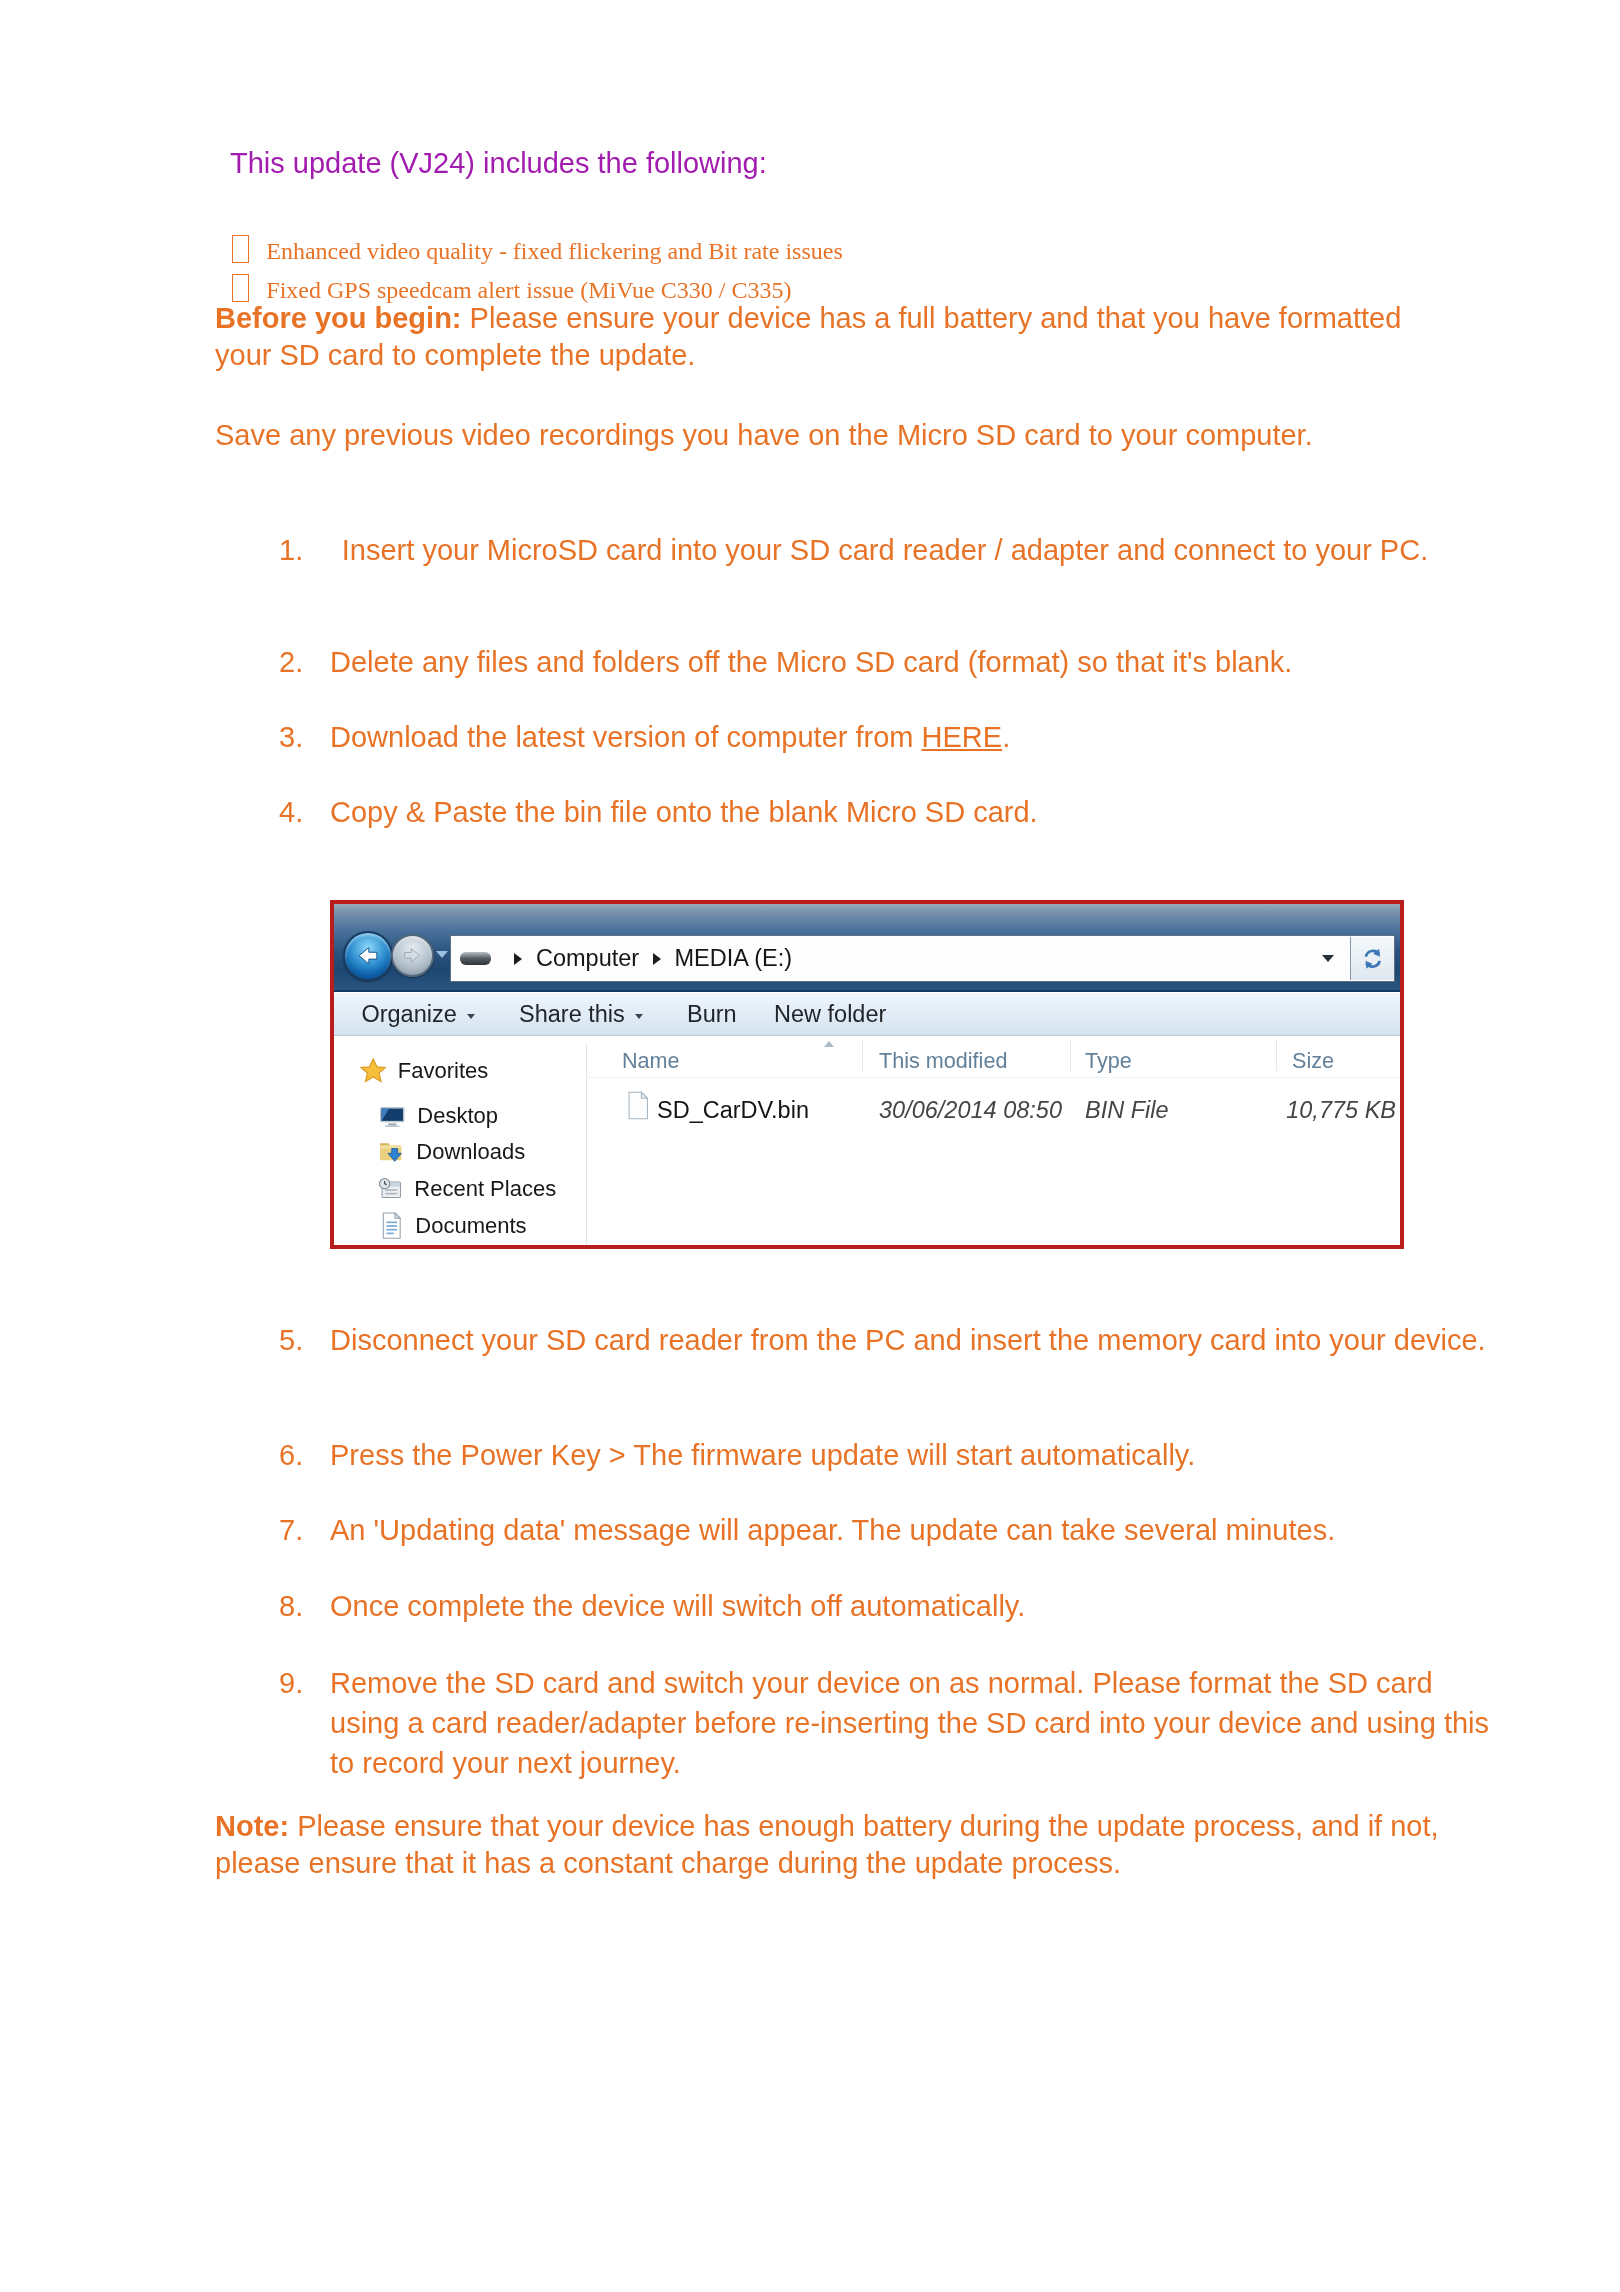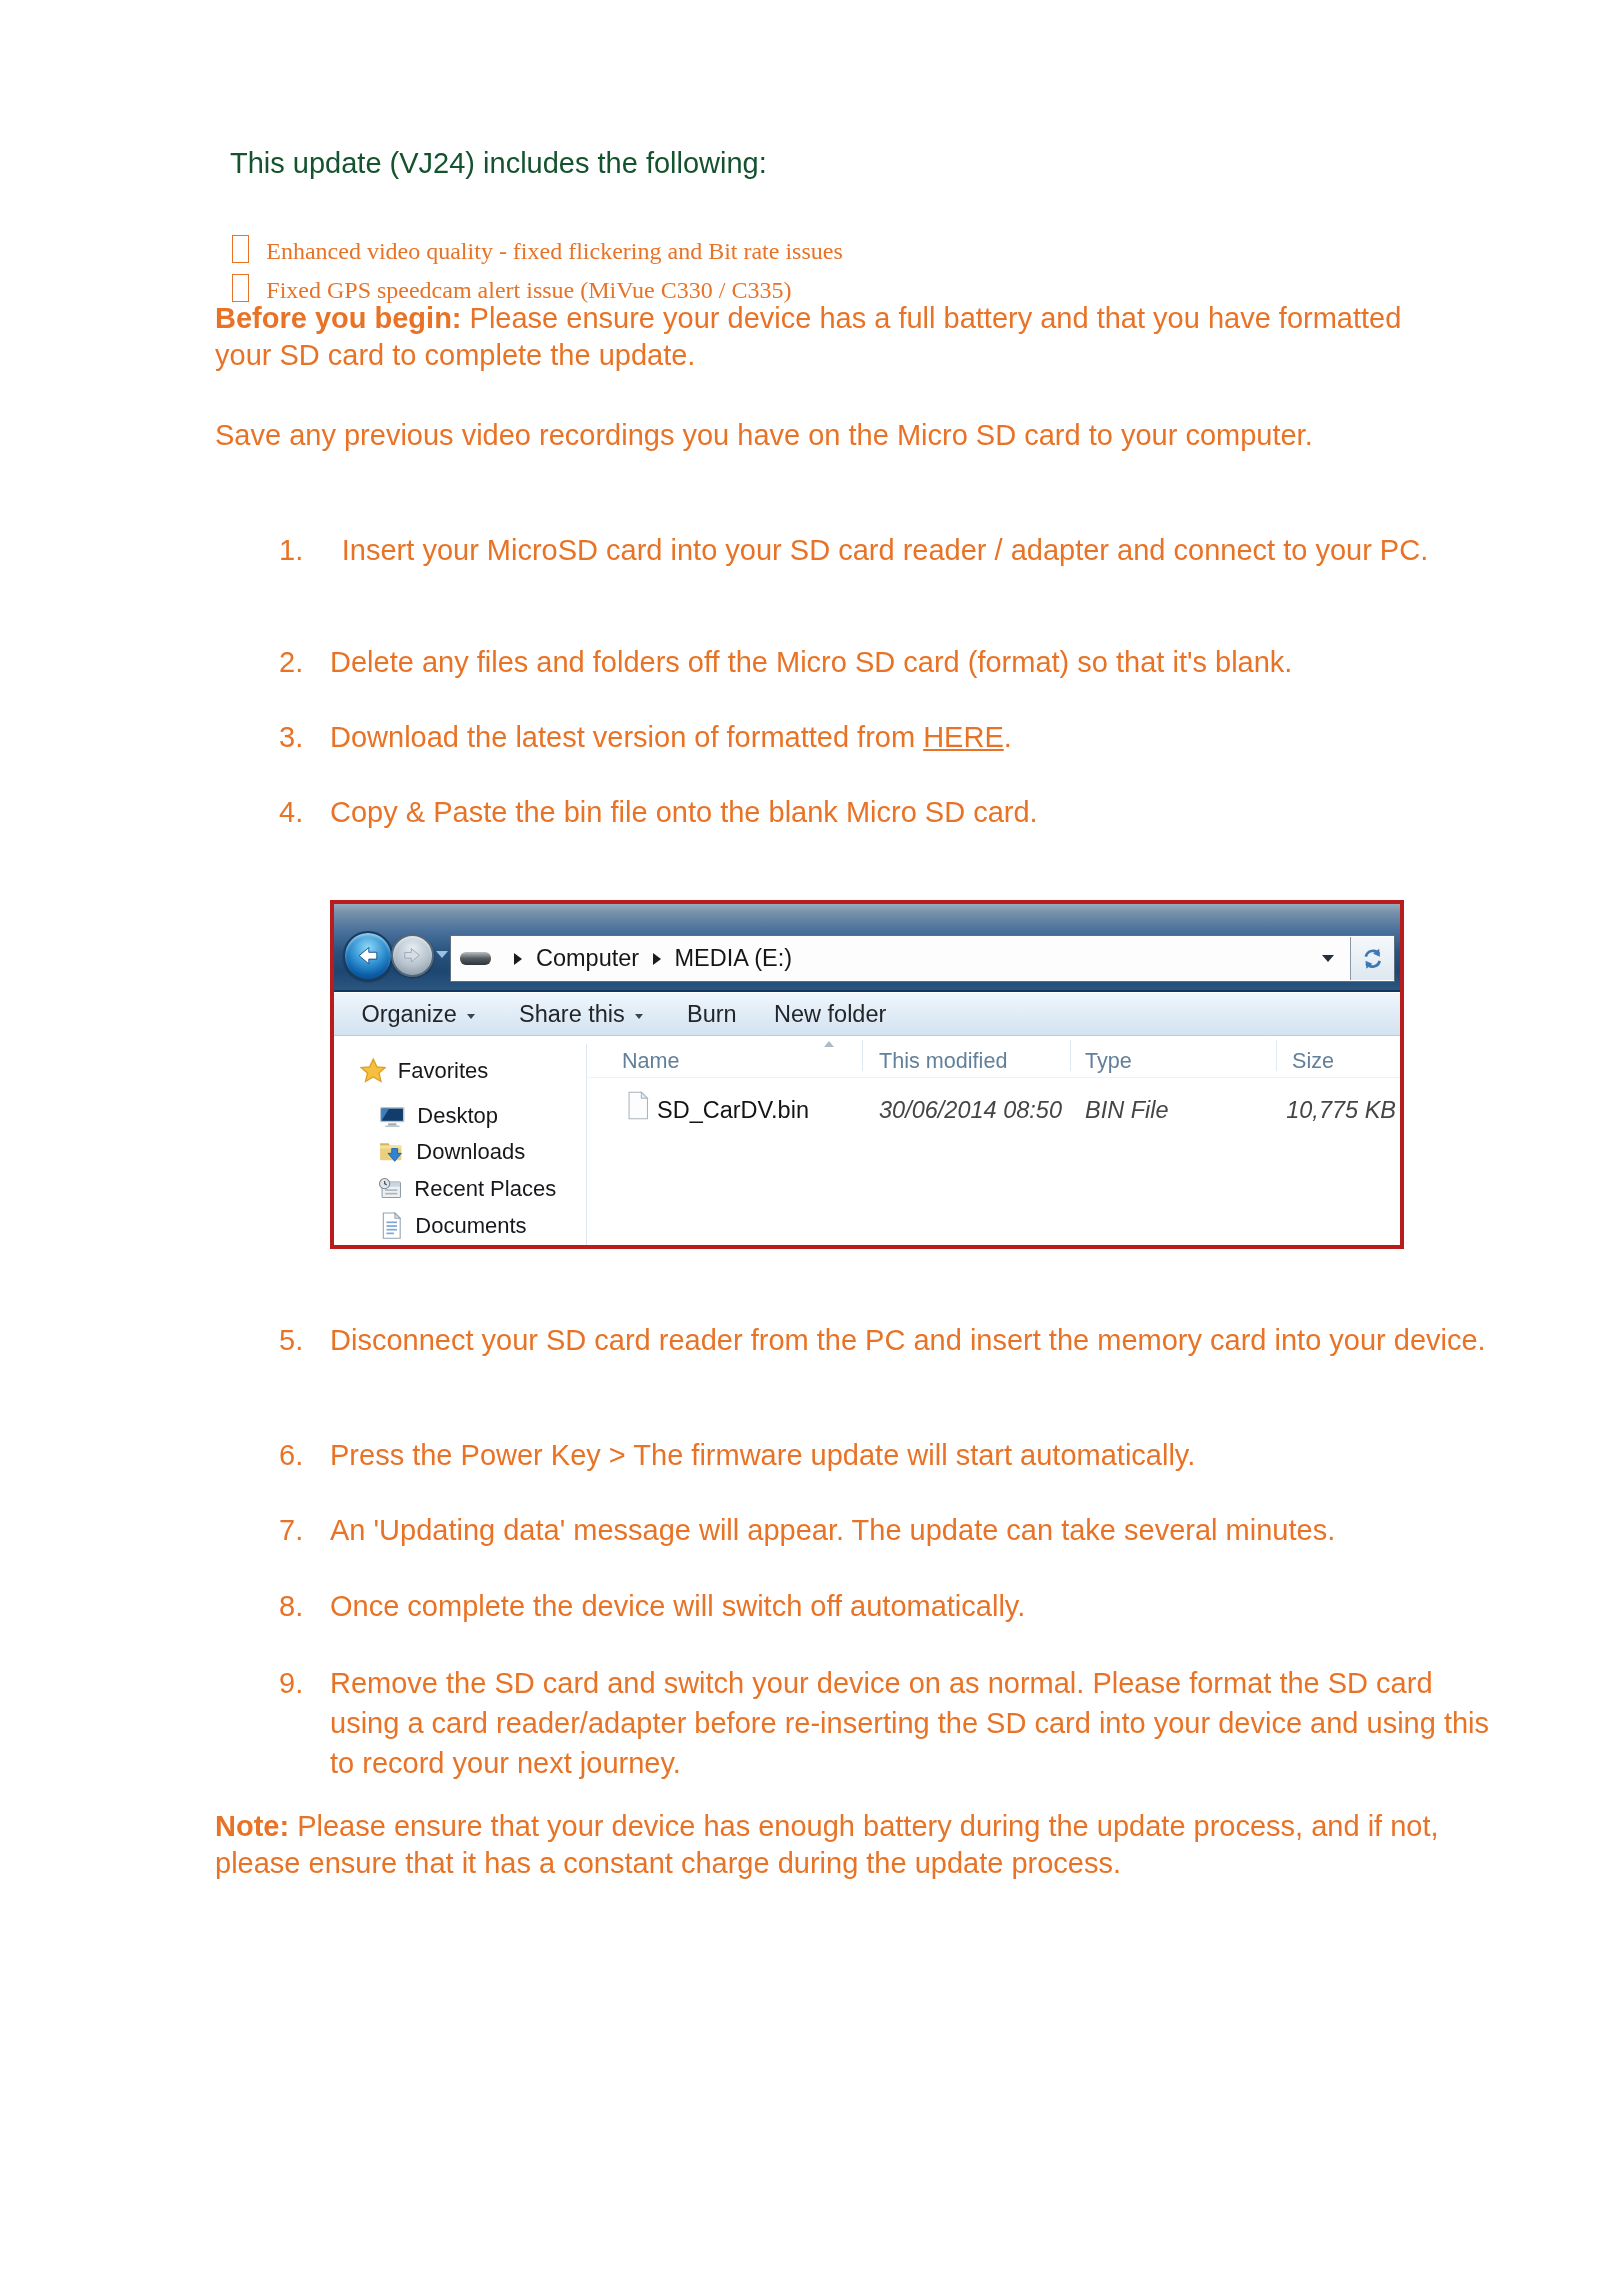--- a/index.html
+++ b/index.html
@@ -1,18 +1,18 @@
 <!DOCTYPE html>
 <html><head>
 <meta charset="utf-8">
 <style>
   html,body{margin:0;padding:0;background:#ffffff;}
   body{width:1620px;height:2293px;position:relative;font-family:"Liberation Sans",sans-serif;overflow:hidden;}
   .abs{position:absolute;}
-  .orange{color:#14532d;}
+  .orange{color:#a21caf;}
   .title{left:230px;top:147px;font-size:29px;}
   .bullet{left:232px;font-family:"Liberation Serif",serif;font-size:24px;color:#E87326;white-space:nowrap;}
   .notdef{display:inline-block;width:14.7px;height:25.5px;border:1.5px solid #E87326;margin-right:17.6px;vertical-align:-3.9px;}
   .para{left:215px;font-size:29px;line-height:37px;color:#E87326;}
   .b{font-weight:bold;}
   .step{left:279px;display:flex;font-size:29px;line-height:39px;color:#E87326;}
   .step .num{width:51px;flex:none;}
   .step .txt{max-width:1161px;}
   .pad1{padding-left:11.8px;}
   .lh41{line-height:40px;}
@@ -80,21 +80,21 @@
 <div class="abs step" style="top:531px">
   <span class="num">1.</span>
   <span class="txt pad1">Insert your MicroSD card into your SD card reader / adapter and connect to your PC.</span>
 </div>
 <div class="abs step" style="top:643px">
   <span class="num">2.</span>
   <span class="txt">Delete any files and folders off the Micro SD card (format) so that it's blank.</span>
 </div>
 <div class="abs step" style="top:718px">
   <span class="num">3.</span>
-  <span class="txt"><span>Download the latest version of formatted from </span><a href="#" class="here">HERE</a><span>.</span></span>
+  <span class="txt"><span>Download the latest version of computer from </span><a href="#" class="here">HERE</a><span>.</span></span>
 </div>
 <div class="abs step" style="top:793px">
   <span class="num">4.</span>
   <span class="txt">Copy &amp; Paste the bin file onto the blank Micro SD card.</span>
 </div>
 
 <div class="abs explorer">
 
   <div class="x-titlebar">
     <div class="x-btn x-back">

